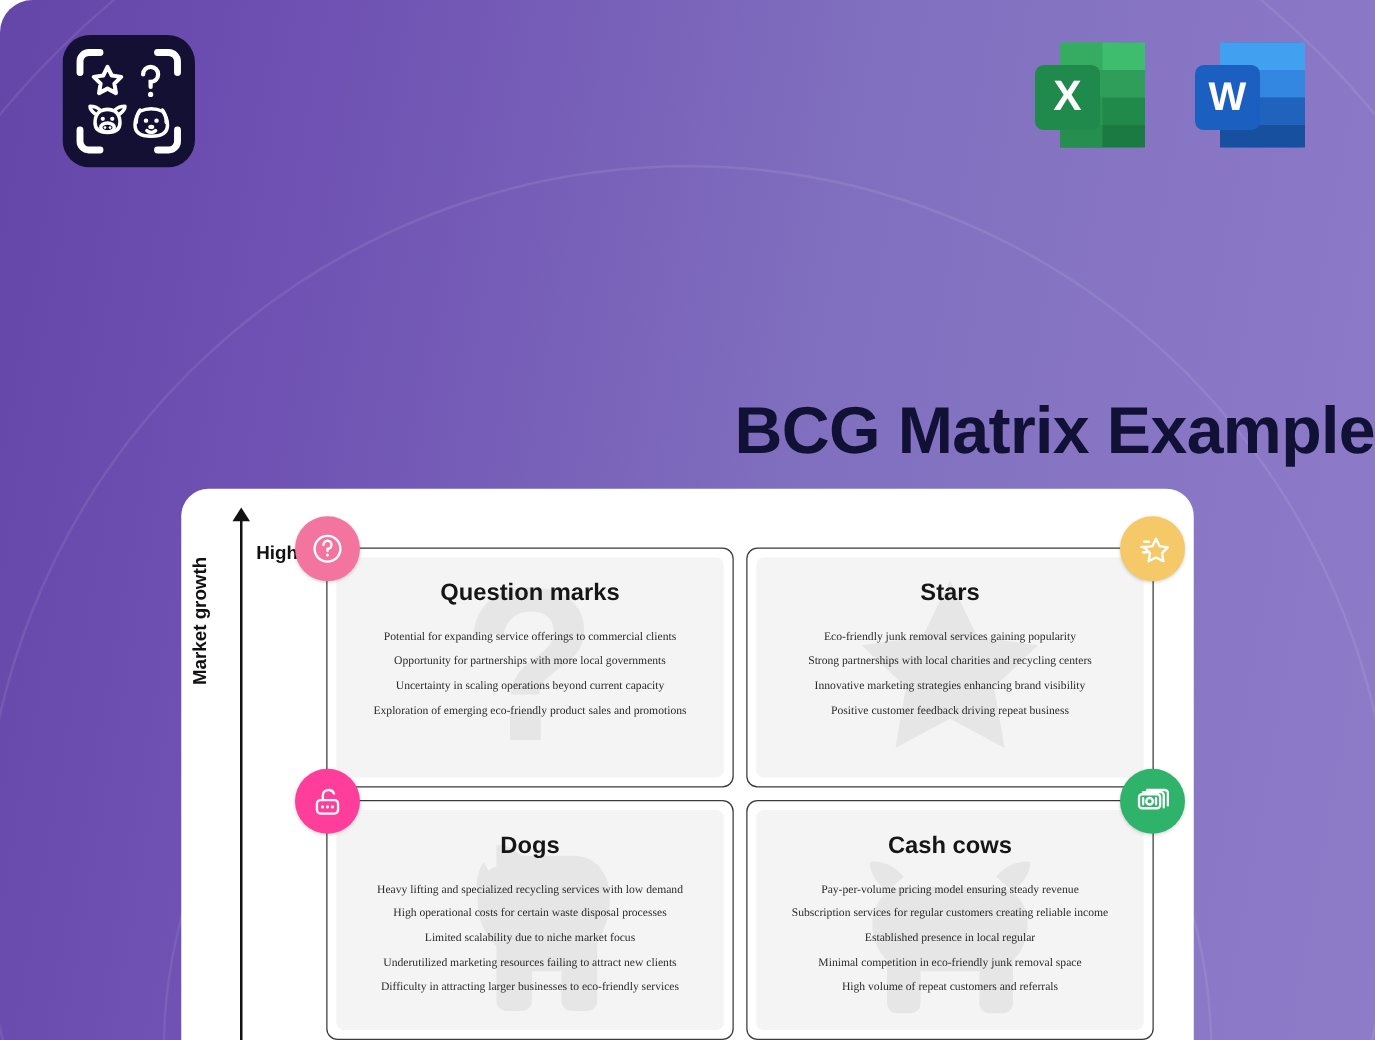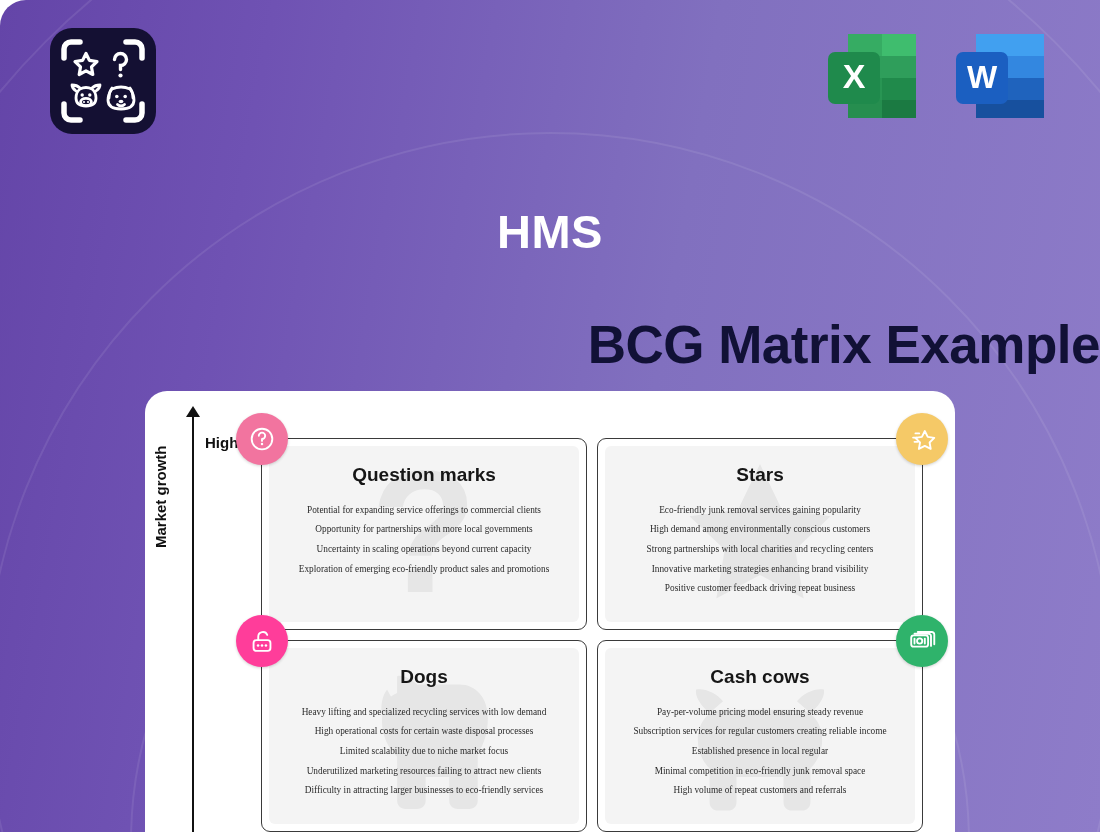--- a/index.html
+++ b/index.html
@@ -280,21 +280,20 @@
         <rect x="28" y="8" width="68" height="22" fill="#41a0f0"></rect>
         <rect x="28" y="30" width="68" height="22" fill="#3387e0"></rect>
         <rect x="28" y="52" width="68" height="22" fill="#1f63bd"></rect>
         <rect x="28" y="74" width="68" height="18" fill="#17509e"></rect>
         <rect x="8" y="26" width="52" height="52" rx="7" fill="#1b5fc1"></rect>
         <text x="34" y="62" font-family="'Liberation Sans', sans-serif" font-size="32" font-weight="bold" fill="#ffffff" text-anchor="middle">W</text>
       </svg>
     </div>
   </div>
 
-  <div class="brand-title">HMS</div>
   <div class="main-title">BCG Matrix Example</div>
 
   <div class="panel"></div>
 
   <div class="axis-line"></div>
   <div class="axis-arrow"></div>
   <div class="axis-high">High</div>
   <div class="axis-vtitle">Market growth</div>
 
   <div class="grid" id="grid">
@@ -324,21 +323,20 @@
       <div class="quad">
         <div class="quad-inner">
           <div class="watermark">
             <svg viewBox="0 0 100 100">
               <path fill="#111111" d="M50 6l13 27 29 4-21 20 5 29-26-14-26 14 5-29L8 37l29-4z"></path>
             </svg>
           </div>
           <div class="quad-title">Stars</div>
           <ul class="quad-list">
             <li>Eco-friendly junk removal services gaining popularity</li>
-            <li>High demand among environmentally conscious customers</li>
             <li>Strong partnerships with local charities and recycling centers</li>
             <li>Innovative marketing strategies enhancing brand visibility</li>
             <li>Positive customer feedback driving repeat business</li>
           </ul>
         </div>
         <div class="badge tr" style="background: rgb(245, 201, 103);">
           <svg viewBox="0 0 32 32">
         <path d="M19 7.5l3.1 6.3 7 1-5 4.9 1.2 6.9L19 23.4l-6.3 3.2 1.2-6.9-5-4.9 7-1z" fill="none" stroke="#ffffff" stroke-width="2" stroke-linecap="round" stroke-linejoin="round"></path>
         <path d="M9 10h4M6.5 14.5h4M8 19h3.5" fill="none" stroke="#ffffff" stroke-width="2" stroke-linecap="round" stroke-linejoin="round"></path>
           </svg>

